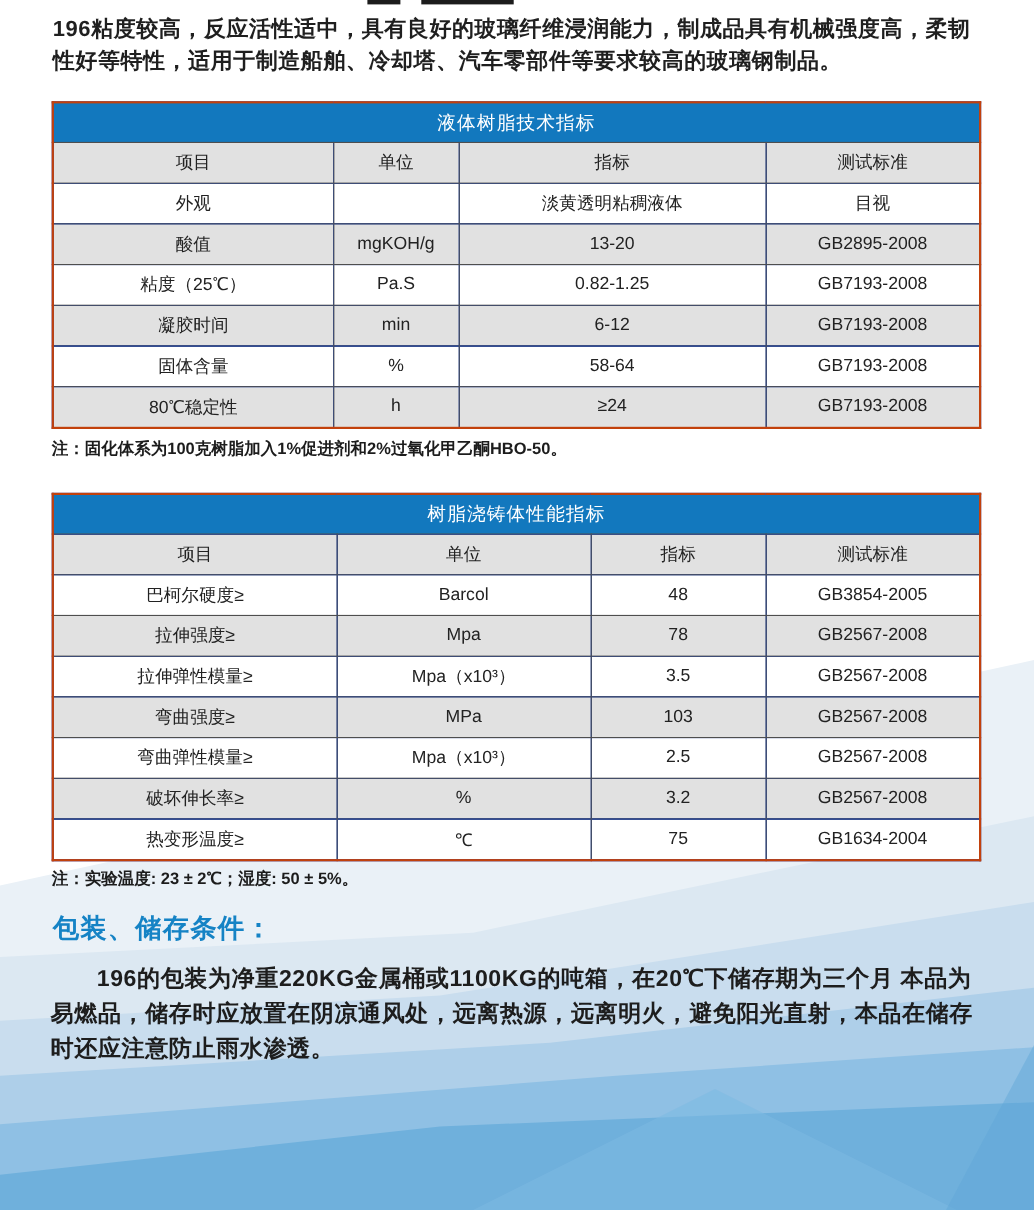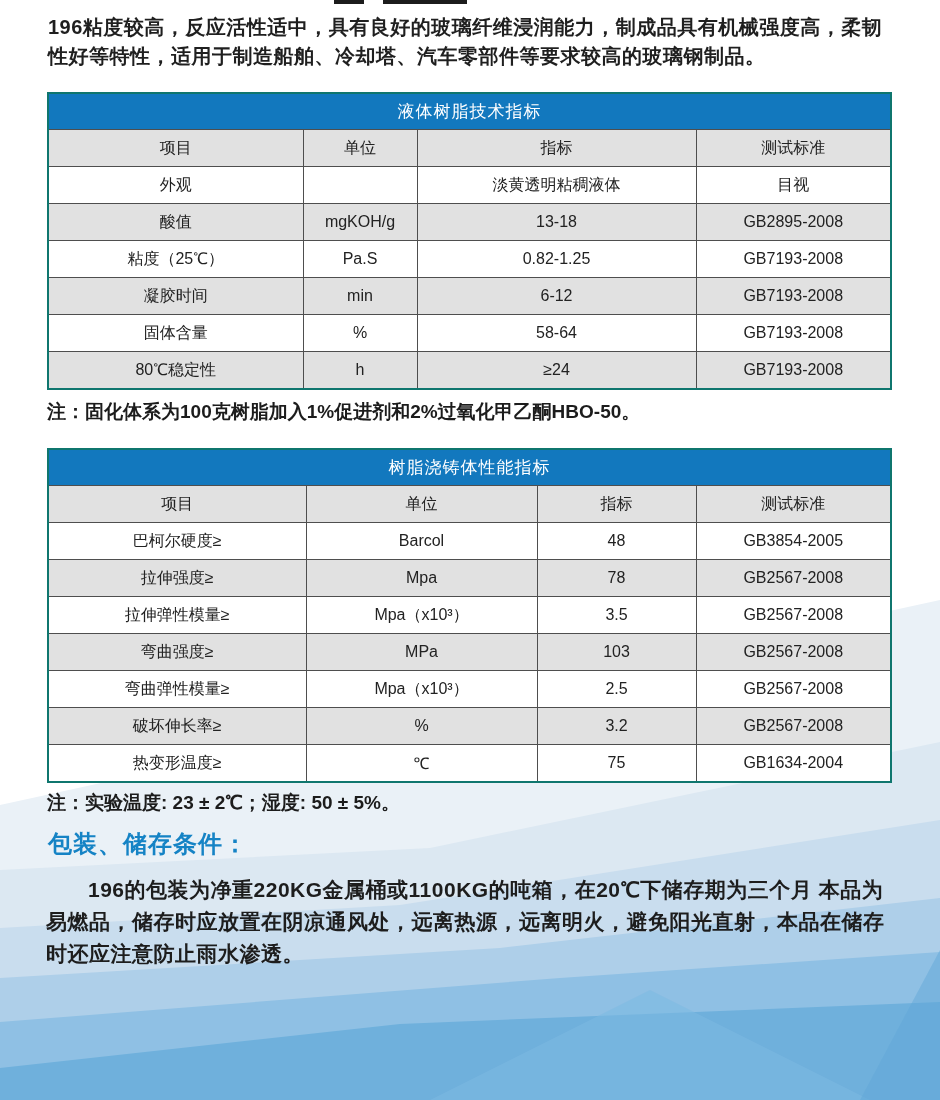--- a/index.html
+++ b/index.html
@@ -9,31 +9,31 @@
   .layer { position:absolute; z-index:1; }
 
   .artifact { position:absolute; top:0; height:4px; background:#1c1c1c; z-index:1; }
   .a1 { left:334px; width:30px; }
   .a2 { left:383px; width:84px; }
 
   .intro { position:absolute; top:13px; left:48px; width:848px; margin:0;
            font-size:20px; font-weight:bold; line-height:29px; color:#1f1f1f; letter-spacing:0.5px; }
 
   table.spec { position:absolute; left:47px; width:843px; border-collapse:collapse; table-layout:fixed;
-               border:2px solid #0f766e; background:#1d4ed8; }
+               border:2px solid #c2410c; background:#1d4ed8; }
   .t1 { top:92px; }
   .t2 { top:448px; }
   table.spec td { border:1px solid #4e4e4e; height:36px; text-align:center; vertical-align:middle;
                   font-size:16px; color:#222222; padding:0 2px; overflow:hidden; white-space:nowrap; }
   tr.title-row td { background:var(--header_blue,#1278be); color:#ffffff; font-size:17px; height:35px;
                     letter-spacing:1px; }
   tr.gray td { background:var(--row_gray,#e1e1e1); }
   tr.white td { background:#ffffff; }
 
-  .note { position:absolute; left:47px; margin:0; font-size:19px; font-weight:bold; color:#1c1c1c; }
+  .note { position:absolute; left:47px; margin:0; font-size:15px; font-weight:bold; color:#1c1c1c; }
   .n1 { top:399px; }
   .n2 { top:790px;text-align:center; }
 
   .storage-heading { position:absolute; top:828px; left:48px; margin:0; font-size:24px; font-weight:bold;
                      color:var(--heading_blue,#1583c5); letter-spacing:1px; }
 
   .body-para { position:absolute; left:46px; width:852px; margin:0; text-indent:2em;
                font-size:21px; font-weight:bold; line-height:32px; color:#1d1d1d; letter-spacing:0.5px; }
   .p1 { top:874px; }
   .p2 { top:971px; }
@@ -78,21 +78,21 @@
     </tr>
     <tr class="white">
       <td>外观</td>
       <td></td>
       <td>淡黄透明粘稠液体</td>
       <td>目视</td>
     </tr>
     <tr class="gray">
       <td>酸值</td>
       <td>mgKOH/g</td>
-      <td>13-18</td>
+      <td>13-20</td>
       <td>GB2895-2008</td>
     </tr>
     <tr class="white">
       <td>粘度（25℃）</td>
       <td>Pa.S</td>
       <td>0.82-1.25</td>
       <td>GB7193-2008</td>
     </tr>
     <tr class="gray">
       <td>凝胶时间</td>

